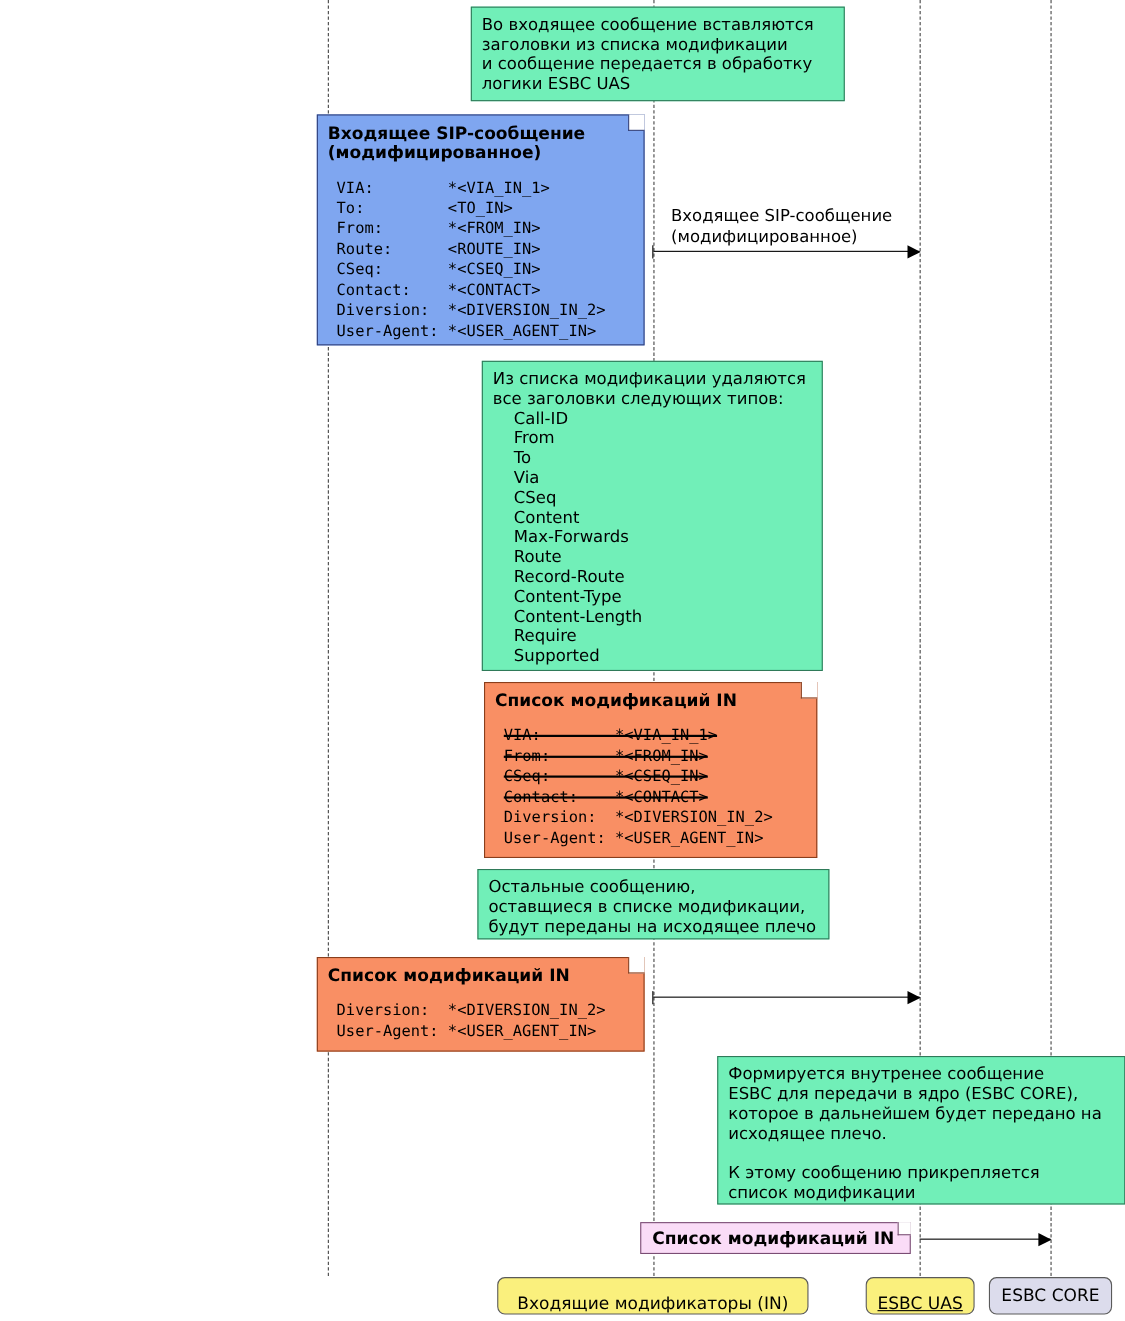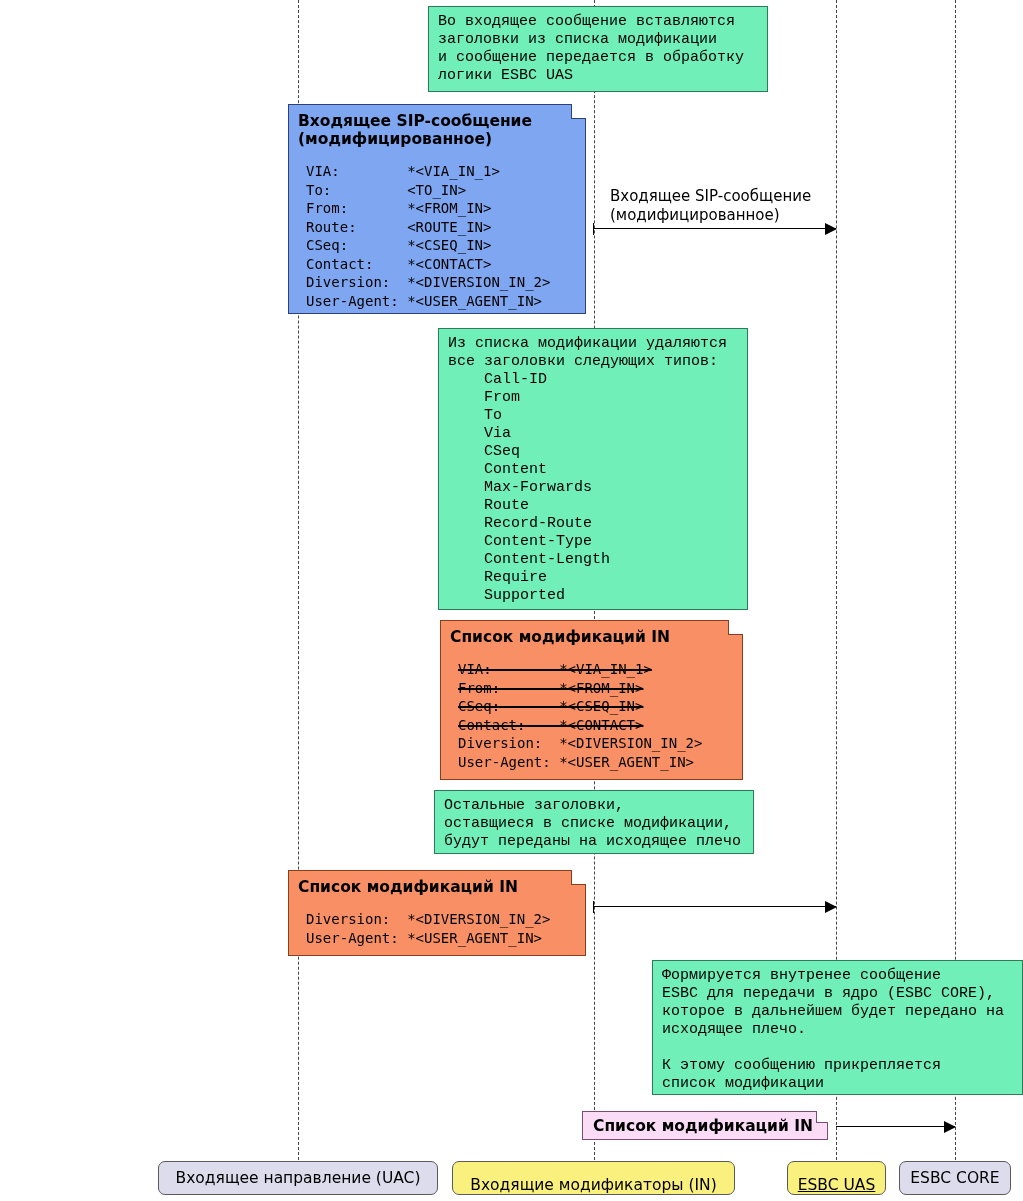--- a/index.html
+++ b/index.html
@@ -30,21 +30,20 @@
   
   .note {
     position: absolute;
     box-sizing: border-box;
     border: 1px solid #3a3a3a;
     line-height: 1.0;
   }
   .note-green {
     background: #71EFB8;
     border-color: #2f7a59;
-    font-family: Liberation Mono, monospace;
   }
   .note-blue {
     background: #7FA6F0;
     border-color: #2f3f7a;
   }
   .note-orange {
     background: #F98F64;
     border-color: #8a3e1c;
   }
   .note-pink {
@@ -191,21 +190,21 @@
     <div class="note-body" style="padding-top:0;"><span class="mono-line">    Call-ID</span><span class="mono-line">    From</span><span class="mono-line">    To</span><span class="mono-line">    Via</span><span class="mono-line">    CSeq</span><span class="mono-line">    Content</span><span class="mono-line">    Max-Forwards</span><span class="mono-line">    Route</span><span class="mono-line">    Record-Route</span><span class="mono-line">    Content-Type</span><span class="mono-line">    Content-Length</span><span class="mono-line">    Require</span><span class="mono-line">    Supported</span></div>
   </div>
 
   <div class="note note-orange folded" style="left:440px; top:620px; width:303px; height:160px;">
     <div class="fold"></div>
     <div class="note-title">Список модификаций IN</div>
     <div class="note-mono" style="margin-top:14px;"><span class="mono-line struck">VIA:        *&lt;VIA_IN_1&gt;</span><span class="mono-line struck">From:       *&lt;FROM_IN&gt;</span><span class="mono-line struck">CSeq:       *&lt;CSEQ_IN&gt;</span><span class="mono-line struck">Contact:    *&lt;CONTACT&gt;</span><span class="mono-line">Diversion:  *&lt;DIVERSION_IN_2&gt;</span><span class="mono-line">User-Agent: *&lt;USER_AGENT_IN&gt;</span></div>
   </div>
 
   <div class="note note-green" style="left:434px; top:790px; width:320px; height:64px;">
-    <div class="note-body">Остальные заголовки,
+    <div class="note-body">Остальные сообщению,
 оставщиеся в списке модификации,
 будут переданы на исходящее плечо</div>
   </div>
 
   <div class="note note-orange folded" style="left:288px; top:870px; width:298px; height:86px;">
     <div class="fold"></div>
     <div class="note-title">Список модификаций IN</div>
     <div class="note-mono" style="margin-top:14px;"><span class="mono-line">Diversion:  *&lt;DIVERSION_IN_2&gt;</span><span class="mono-line">User-Agent: *&lt;USER_AGENT_IN&gt;</span></div>
   </div>
 
@@ -226,23 +225,20 @@
 
   <div class="note note-pink folded" style="left:582px; top:1111px; width:246px; height:29px;">
     <div class="fold" style="width:11px; height:11px;"></div>
     <div class="pink-title">Список модификаций IN</div>
   </div>
 
   <div class="arrow" style="left:836px; top:1126px; width:119px;">
     <div class="head"></div>
   </div>
 
-  <div class="actor actor-lavender" style="left:158px; top:1161px; width:280px; height:34px;">
-    <span>Входящее направление (UAC)</span>
-  </div>
   <div class="actor actor-yellow" style="left:452px; top:1161px; width:283px; height:34px;">
     <span>Входящие модификаторы (IN)</span>
   </div>
   <div class="actor actor-yellow" style="left:787px; top:1161px; width:99px; height:34px;text-decoration:underline;">
     <span>ESBC UAS</span>
   </div>
   <div class="actor actor-lavender" style="left:899px; top:1161px; width:112px; height:34px;">
     <span>ESBC CORE</span>
   </div>
 

